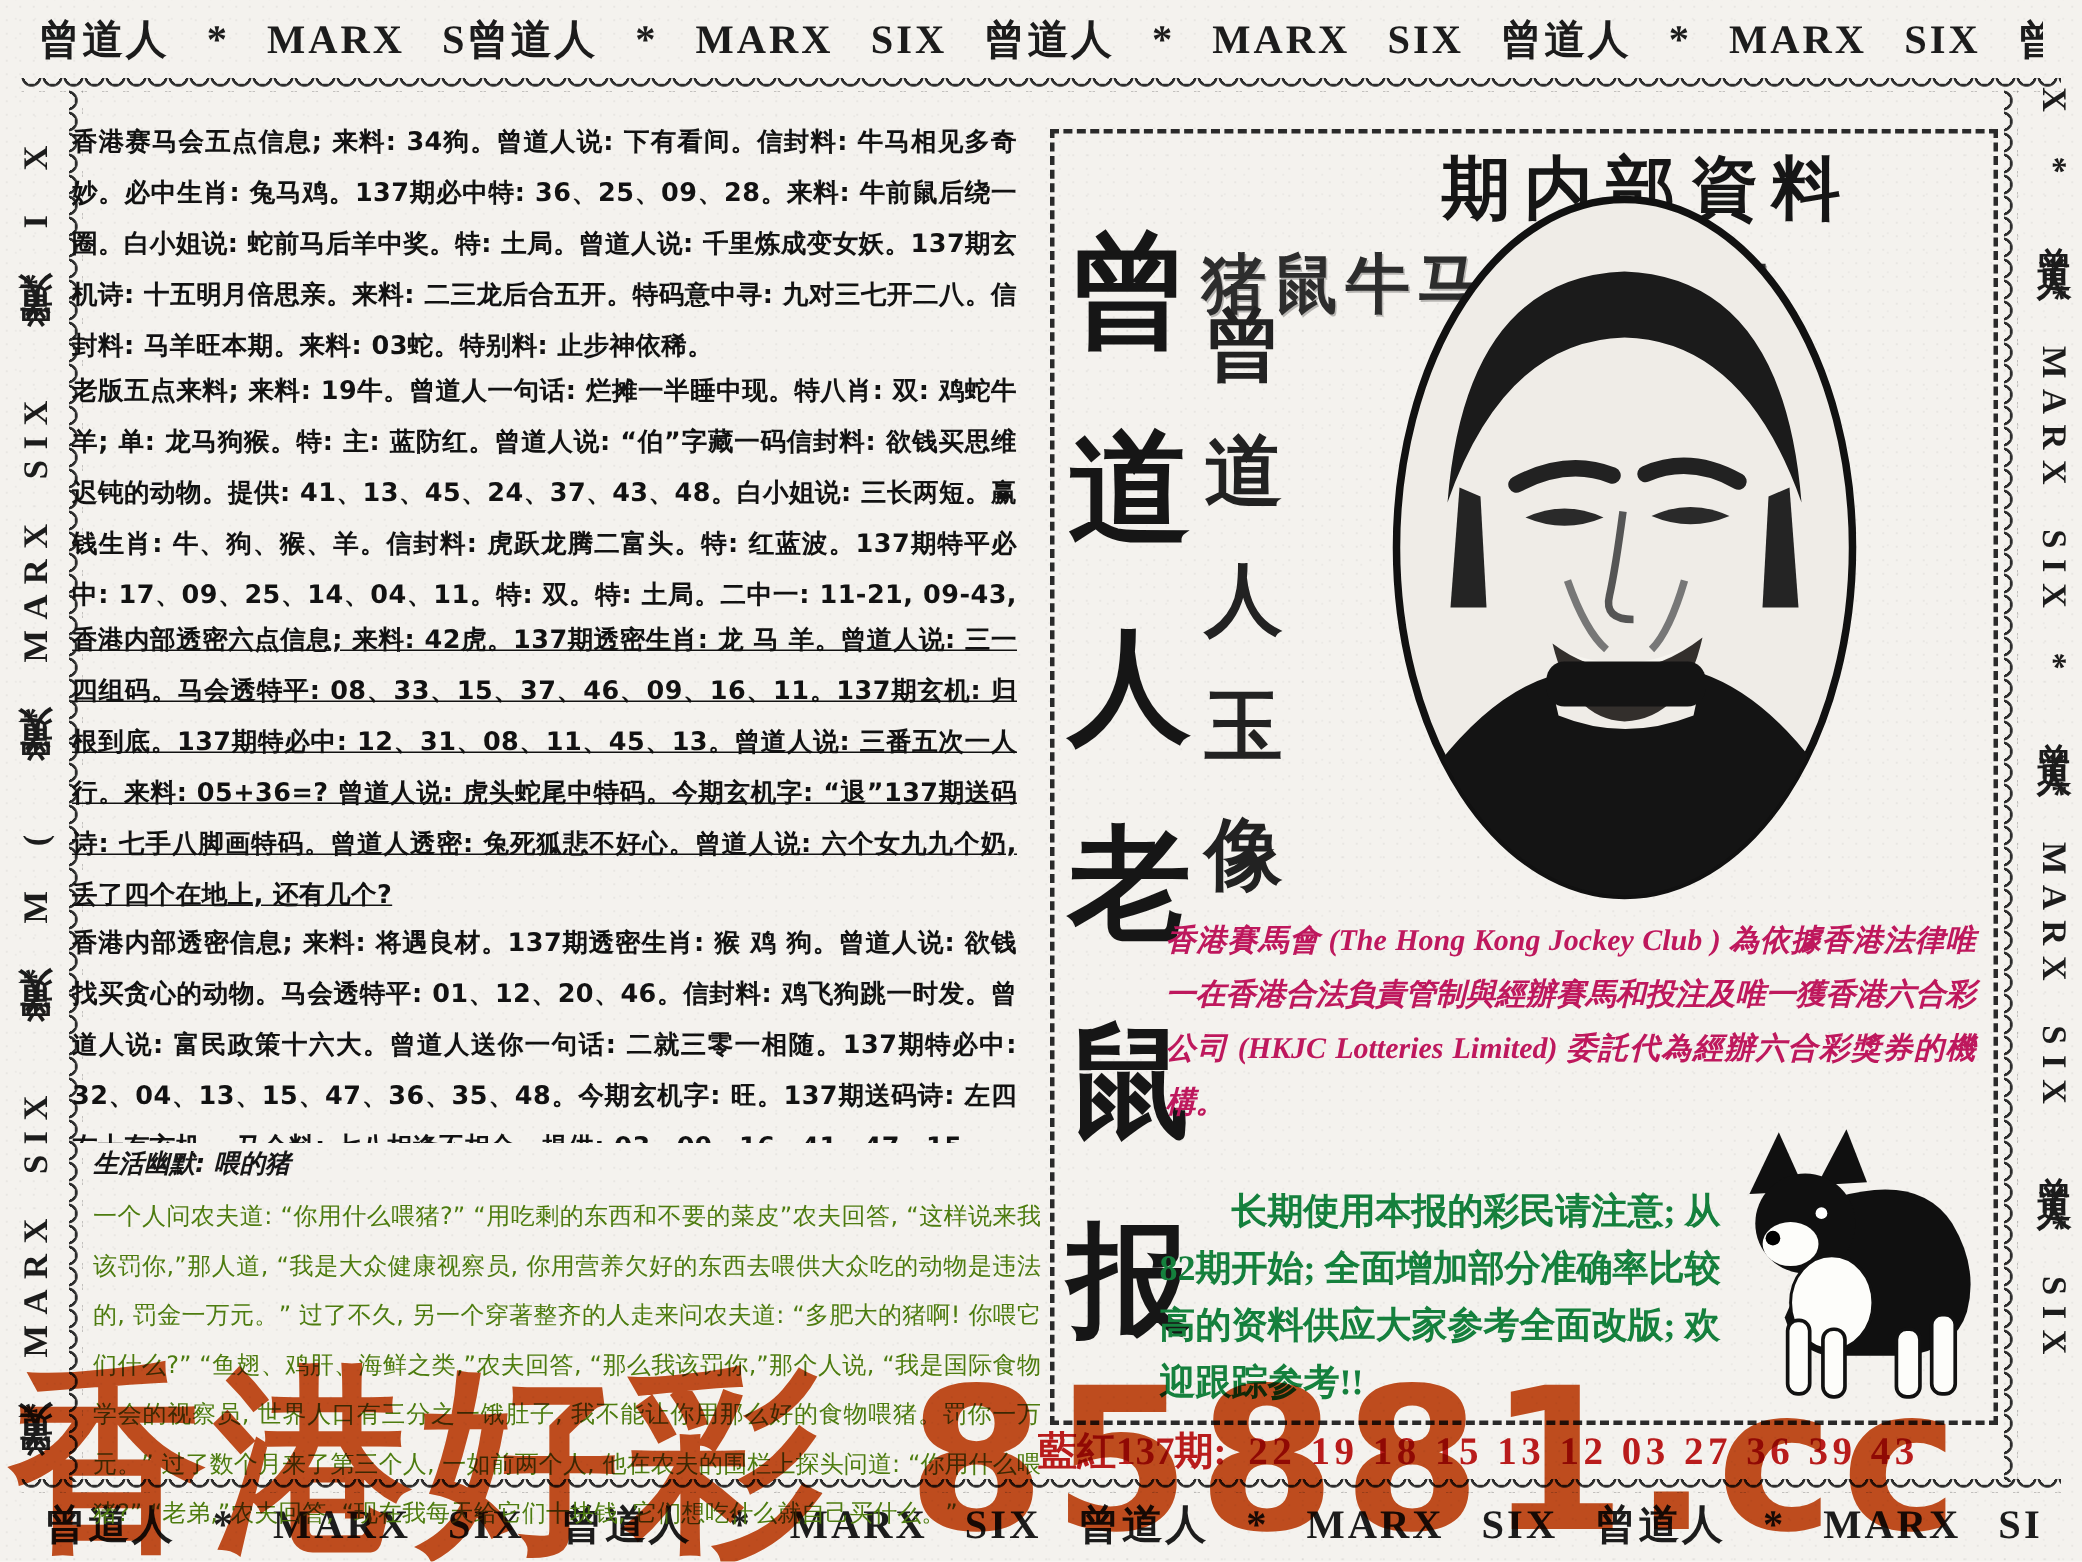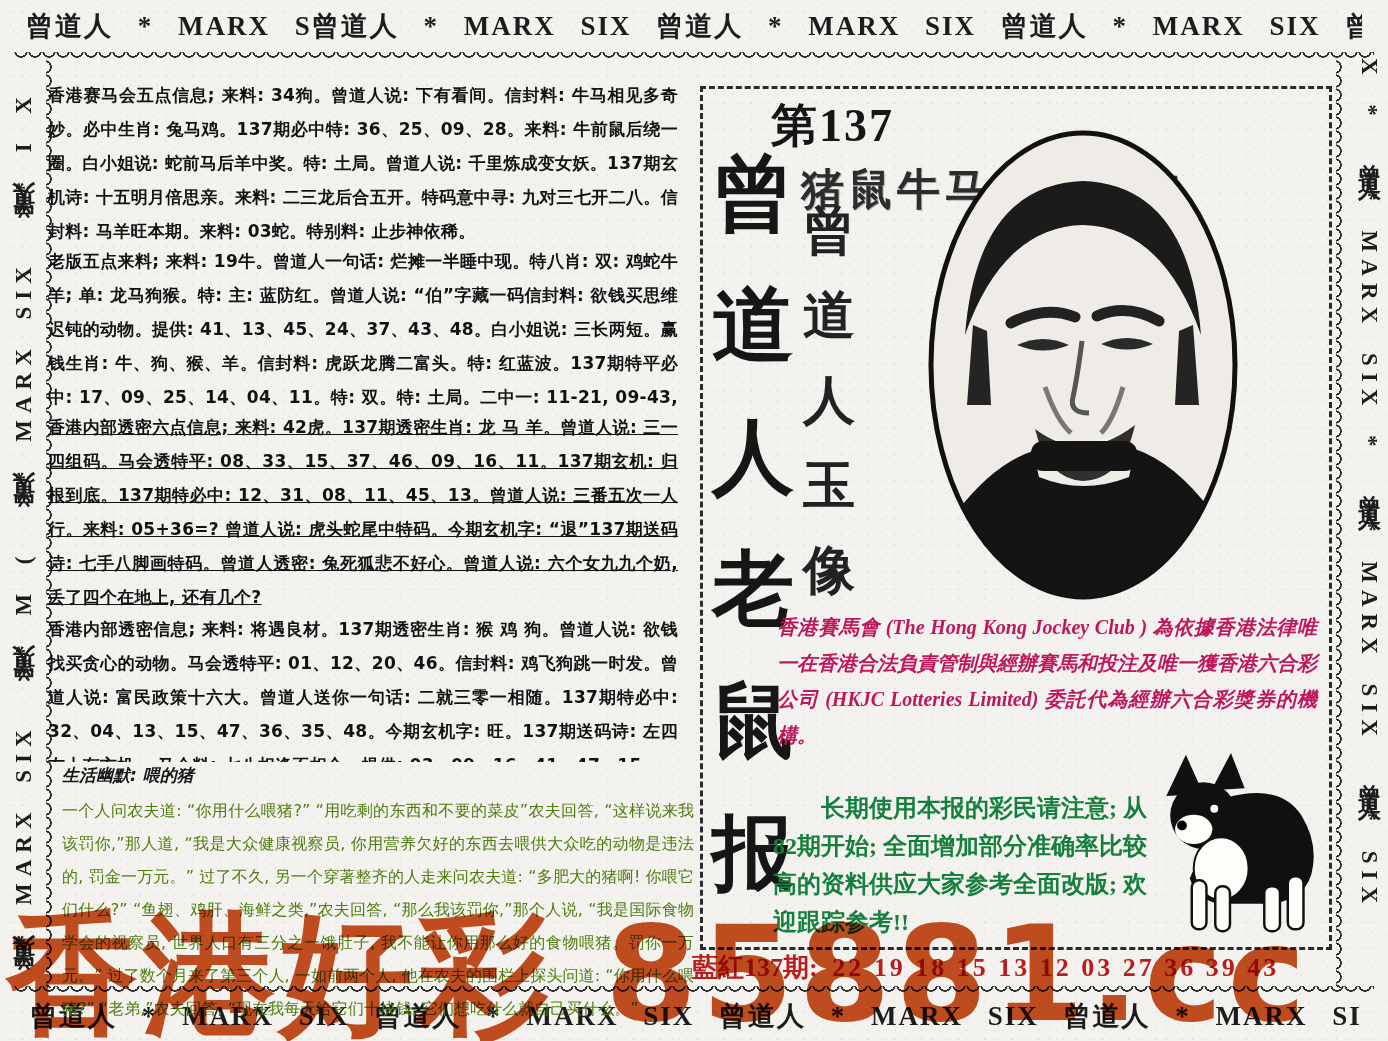--- a/index.html
+++ b/index.html
@@ -108,21 +108,21 @@
 <div class="abs border-row" style="top:998px;left:30px;width:1332px;overflow:hidden;">曾道人 * MARX SIX 曾道人 * MARX SIX 曾道人 * MARX SIX 曾道人 * MARX SIX * 曾道人 * MARX SIX *</div>
 
 <div class="abs para" style="top:78px;max-height:162px;">香港赛马会五点信息; 来料: 34狗。曾道人说: 下有看间。信封料: 牛马相见多奇妙。必中生肖: 兔马鸡。137期必中特: 36、25、09、28。来料: 牛前鼠后绕一圈。白小姐说: 蛇前马后羊中奖。特: 土局。曾道人说: 千里炼成变女妖。137期玄机诗: 十五明月倍思亲。来料: 二三龙后合五开。特码意中寻: 九对三七开二八。信封料: 马羊旺本期。来料: 03蛇。特别料: 止步神依稀。</div>
 <div class="abs para" style="top:244px;max-height:162px;">老版五点来料; 来料: 19牛。曾道人一句话: 烂摊一半睡中现。特八肖: 双: 鸡蛇牛羊; 单: 龙马狗猴。特: 主: 蓝防红。曾道人说: “伯”字藏一码信封料: 欲钱买思维迟钝的动物。提供: 41、13、45、24、37、43、48。白小姐说: 三长两短。赢钱生肖: 牛、狗、猴、羊。信封料: 虎跃龙腾二富头。特: 红蓝波。137期特平必中: 17、09、25、14、04、11。特: 双。特: 土局。二中一: 11-21, 09-43, 35-17, 49-08。</div>
 <div class="abs para" style="top:410px;max-height:198px;text-decoration:underline;">香港内部透密六点信息; 来料: 42虎。137期透密生肖: 龙 马 羊。曾道人说: 三一四组码。马会透特平: 08、33、15、37、46、09、16、11。137期玄机: 归根到底。137期特必中: 12、31、08、11、45、13。曾道人说: 三番五次一人行。来料: 05+36=? 曾道人说: 虎头蛇尾中特码。今期玄机字: “退”137期送码诗: 七手八脚画特码。曾道人透密: 兔死狐悲不好心。曾道人说: 六个女九九个奶, 丢了四个在地上, 还有几个?</div>
 <div class="abs para" style="top:612px;max-height:150px;">香港内部透密信息; 来料: 将遇良材。137期透密生肖: 猴 鸡 狗。曾道人说: 欲钱找买贪心的动物。马会透特平: 01、12、20、46。信封料: 鸡飞狗跳一时发。曾道人说: 富民政策十六大。曾道人送你一句话: 二就三零一相随。137期特必中: 32、04、13、15、47、36、35、48。今期玄机字: 旺。137期送码诗: 左四右十有玄机 。马会料: 七八相逢不相合。提供: 03、09、16、41、47、15。</div>
 <div class="abs joke-title" style="top:764px;font-style:italic;">生活幽默: 喂的猪</div>
 <div class="abs joke-body" style="top:794px;max-height:232px;">一个人问农夫道: “你用什么喂猪?” “用吃剩的东西和不要的菜皮”农夫回答, “这样说来我该罚你,”那人道, “我是大众健康视察员, 你用营养欠好的东西去喂供大众吃的动物是违法的, 罚金一万元。” 过了不久, 另一个穿著整齐的人走来问农夫道: “多肥大的猪啊! 你喂它们什么?” “鱼翅、鸡肝、海鲜之类,”农夫回答, “那么我该罚你,”那个人说, “我是国际食物学会的视察员, 世界人口有三分之一饿肚子, 我不能让你用那么好的食物喂猪。罚你一万元。” 过了数个月来了第三个人, 一如前两个人, 他在农夫的围栏上探头问道: “你用什么喂猪?” “老弟,”农夫回答, “现在我每天给它们十块钱, 它们想吃什么就自己买什么。”</div>
 
 <div class="abs panel">
-  <div class="abs issue-no">第137</div>
+  <div class="abs panel-title">期内部資料</div>
   <div class="abs zodiac">猪鼠牛马羊猴鸡狗</div>
 
   <div class="abs masthead">
     <span>曾</span>
     <span>道</span>
     <span>人</span>
     <span>老</span>
     <span>鼠</span>
     <span>报</span>
   </div>

